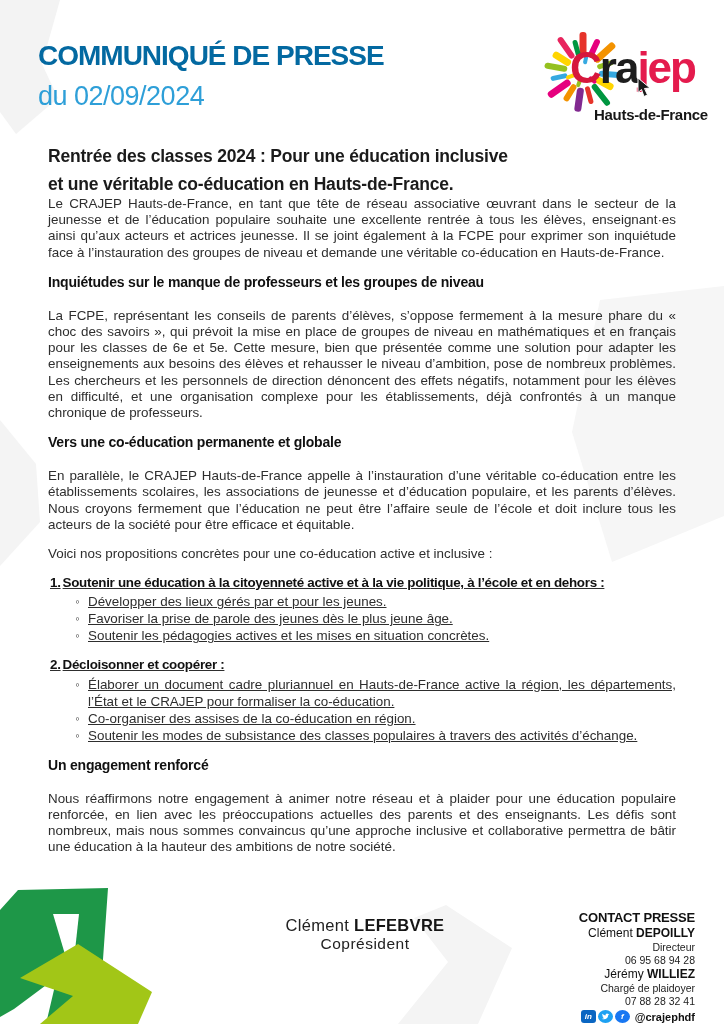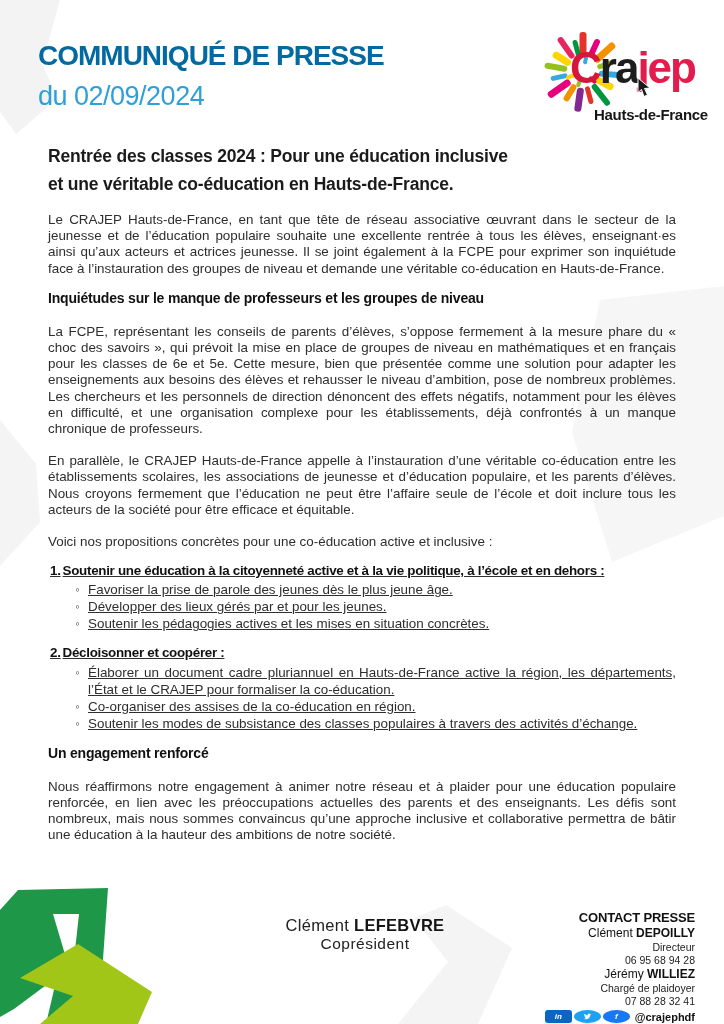--- a/index.html
+++ b/index.html
@@ -43,21 +43,21 @@
   .doc-title {
     position:absolute; left:48px; top:142px; z-index:2; margin:0;
     font-size:17.5px; line-height:28px; font-weight:800; letter-spacing:-0.2px; color:#1b1b1b;
   }
 
   
   .body-flow {
     position:absolute; left:48px; top:196px; width:628px; z-index:2;
     font-size:13.4px; line-height:16.2px; text-align:justify; color:#2e2e2e;
   }
-  .para { margin:16px 0 13px; }
+  .para { margin:0 0 13px; }
   .sec  { margin:0 0 17px; font-size:14px; line-height:17px; font-weight:800;
           letter-spacing:-0.2px; color:#111; text-align:left; }
   .proposal { margin:0 0 13px; padding-left:2px;text-decoration:underline; }
   .proposal-title { font-size:13.4px; font-weight:800; letter-spacing:-0.3px; color:#111; text-align:left; white-space:nowrap; }
   .pnum { font-weight:700; margin-right:2px; }
   .proposal ul { margin:2px 0 0; padding:0 0 0 25px; list-style:none; }
   .proposal li { position:relative; padding-left:13px; line-height:17px; }
   .proposal li::before { content:"◦"; position:absolute; left:0; top:0; color:#3a3a3a; }
 
   
@@ -70,21 +70,21 @@
   .sig-role { font-size:15.5px; letter-spacing:0.5px; }
 
   
   .contact { position:absolute; right:29px; top:910px; z-index:2; text-align:right; color:#111; }
   .c-head { font-size:13px; font-weight:800; letter-spacing:-0.2px; }
   .c-name { margin-top:1px; font-size:12px; }
   .c-name b { font-weight:800; }
   .c-sub  { margin-top:1px; font-size:10.5px; color:#222; }
   .c-social { margin-top:3px; display:flex; justify-content:flex-end; align-items:center; gap:2px; }
   .soc {
-    width:27px; height:13px; border-radius:50%; background:#1DA1F2; color:#fff;
+    width:15px; height:13px; border-radius:50%; background:#1DA1F2; color:#fff;
     display:inline-flex; align-items:center; justify-content:center;
     font-size:8px; font-weight:700; line-height:1;font-style:italic;
   }
   .soc-li { border-radius:3px; background:#0A66C2; }
   .soc-fb { background:#1877F2; }
   .handle { margin-left:3px; font-size:11px; font-weight:800; }
 </style>
 </head>
 <body>
 
@@ -137,28 +137,29 @@
     <span>et une véritable co-éducation en Hauts-de-France.</span>
   </h1>
 
   <div class="body-flow">
 
     <p class="para">Le CRAJEP Hauts-de-France, en tant que tête de réseau associative œuvrant dans le secteur de la jeunesse et de l’éducation populaire souhaite une excellente rentrée à tous les élèves, enseignant·es ainsi qu’aux acteurs et actrices jeunesse. Il se joint également à la FCPE pour exprimer son inquiétude face à l’instauration des groupes de niveau et demande une véritable co-éducation en Hauts-de-France.</p>
 
     <h2 class="sec">Inquiétudes sur le manque de professeurs et les groupes de niveau</h2>
     <p class="para">La FCPE, représentant les conseils de parents d’élèves, s’oppose fermement à la mesure phare du « choc des savoirs », qui prévoit la mise en place de groupes de niveau en mathématiques et en français pour les classes de 6e et 5e. Cette mesure, bien que présentée comme une solution pour adapter les enseignements aux besoins des élèves et rehausser le niveau d’ambition, pose de nombreux problèmes. Les chercheurs et les personnels de direction dénoncent des effets négatifs, notamment pour les élèves en difficulté, et une organisation complexe pour les établissements, déjà confrontés à un manque chronique de professeurs.</p>
 
+    <h2 class="sec">Vers une co-éducation permanente et globale</h2>
     <p class="para">En parallèle, le CRAJEP Hauts-de-France appelle à l’instauration d’une véritable co-éducation entre les établissements scolaires, les associations de jeunesse et d’éducation populaire, et les parents d’élèves. Nous croyons fermement que l’éducation ne peut être l’affaire seule de l’école et doit inclure tous les acteurs de la société pour être efficace et équitable.</p>
     <p class="para">Voici nos propositions concrètes pour une co-éducation active et inclusive :</p>
 
     <div class="proposal">
       <div class="proposal-title"><span class="pnum">1.</span><span>Soutenir une éducation à la citoyenneté active et à la vie politique, à l’école et en dehors :</span></div>
       <ul>
+        <li>Développer des lieux gérés par et pour les jeunes.</li>
         <li>Favoriser la prise de parole des jeunes dès le plus jeune âge.</li>
-        <li>Développer des lieux gérés par et pour les jeunes.</li>
         <li>Soutenir les pédagogies actives et les mises en situation concrètes.</li>
       </ul>
     </div>
 
     <div class="proposal">
       <div class="proposal-title"><span class="pnum">2.</span><span>Décloisonner et coopérer :</span></div>
       <ul>
         <li>Élaborer un document cadre pluriannuel en Hauts-de-France active la région, les départements, l’État et le CRAJEP pour formaliser la co-éducation.</li>
         <li>Co-organiser des assises de la co-éducation en région.</li>
         <li>Soutenir les modes de subsistance des classes populaires à travers des activités d’échange.</li>

